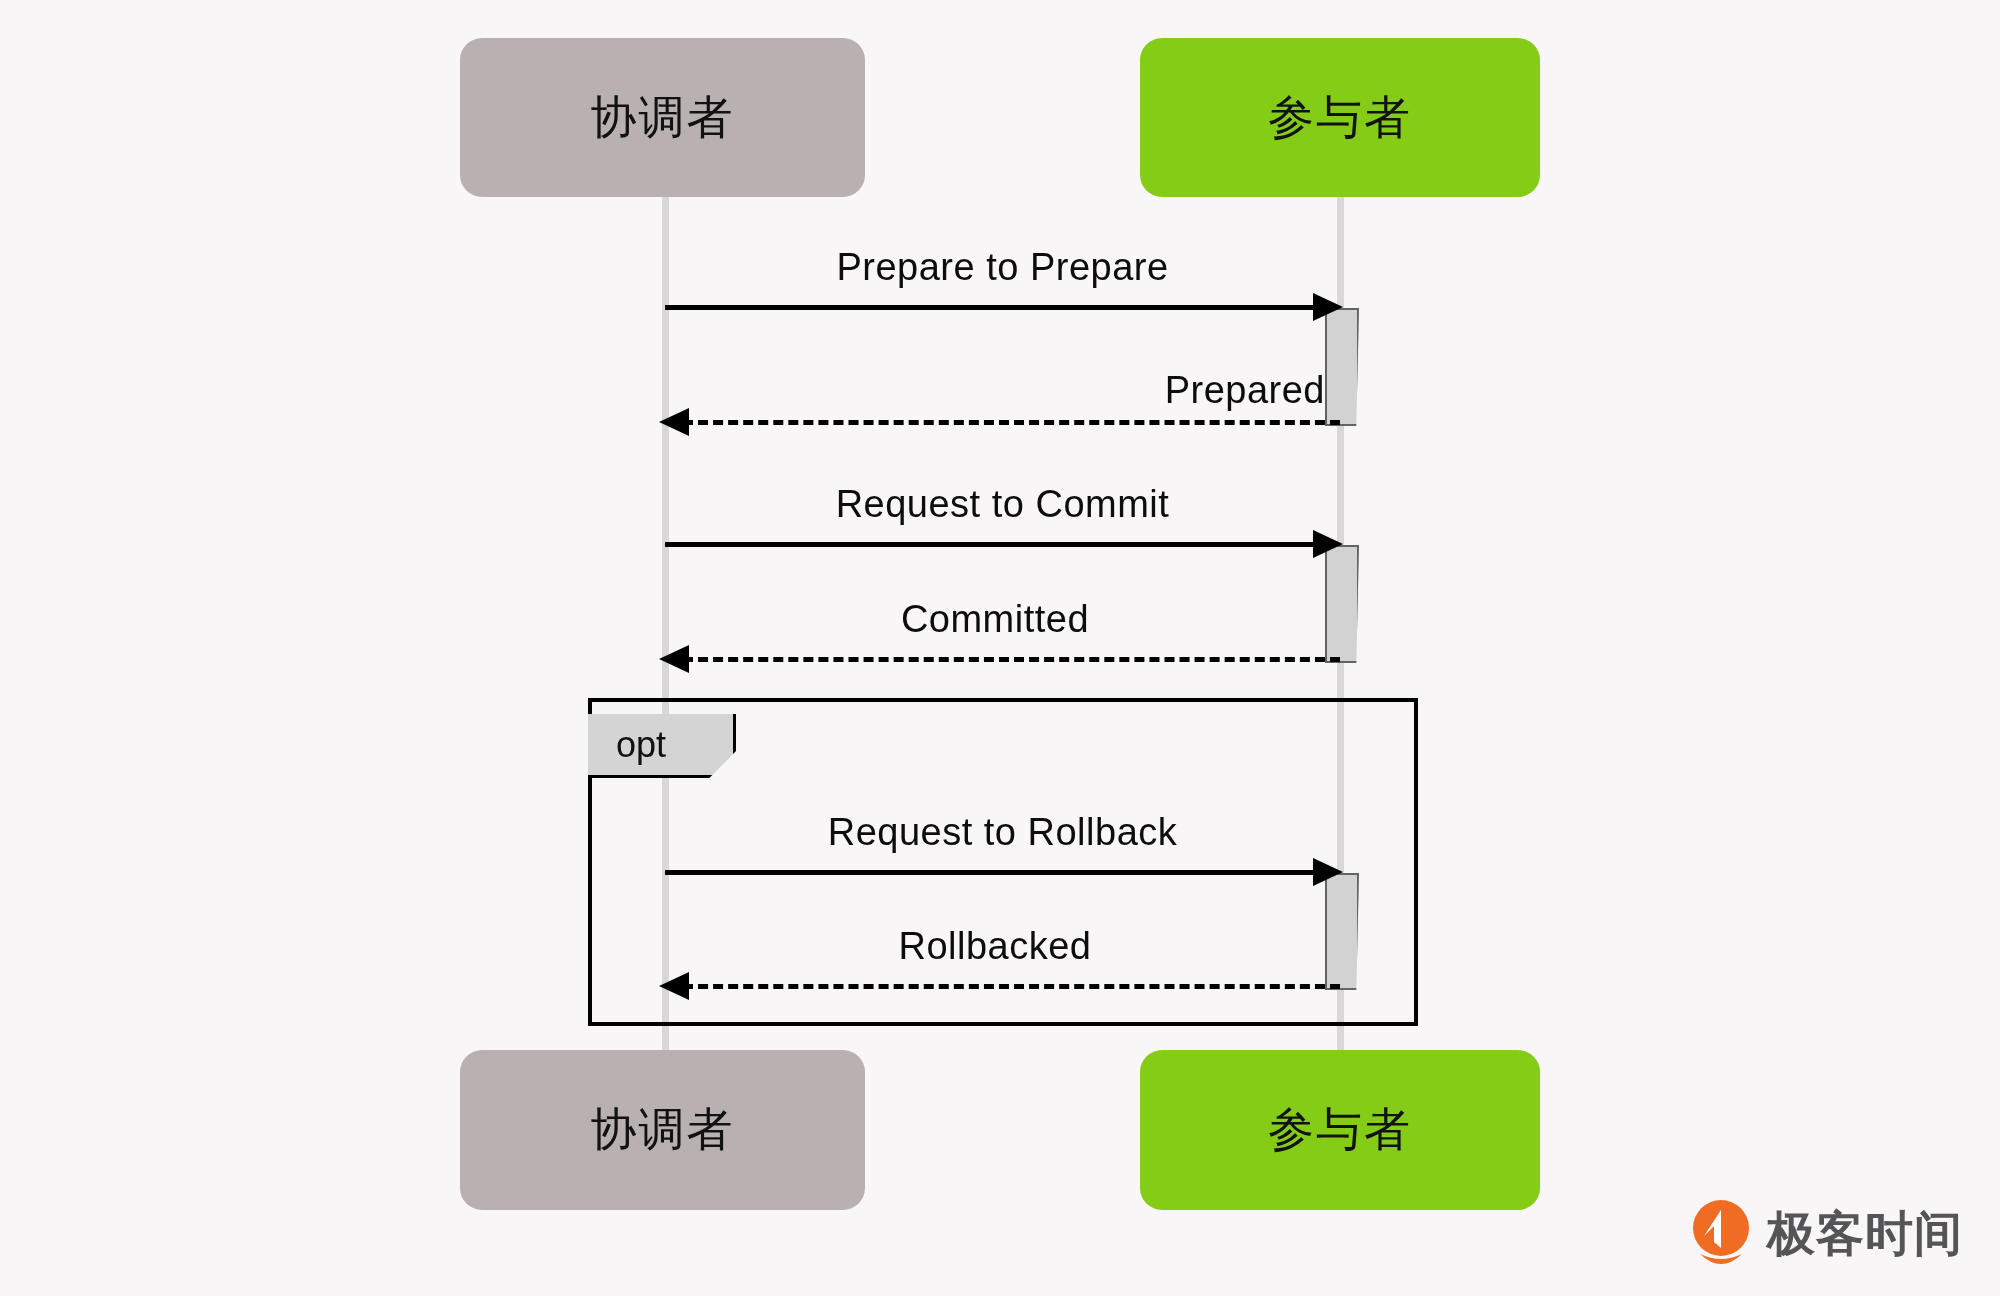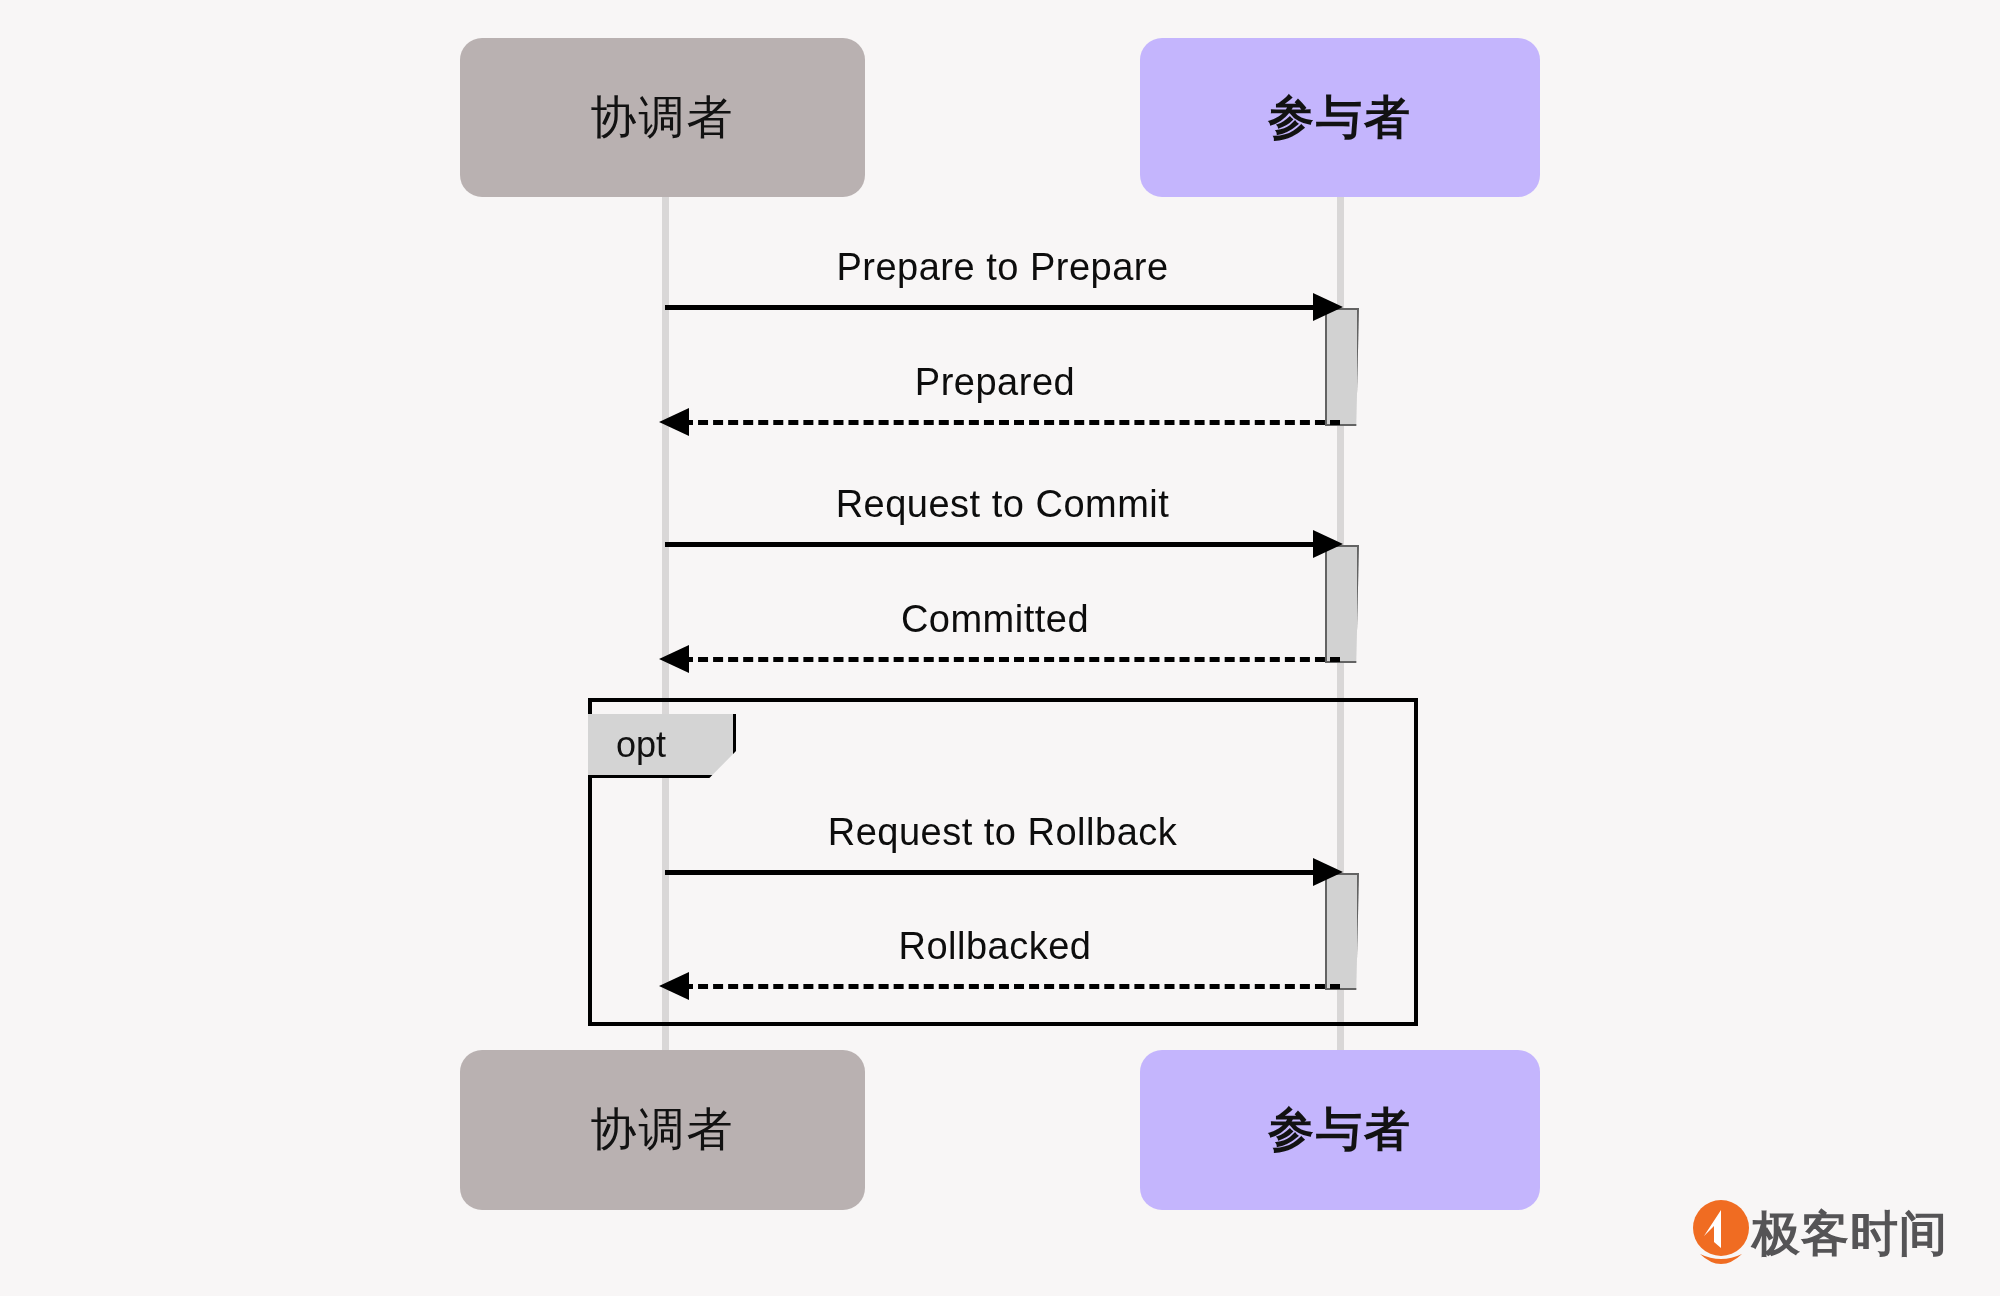--- a/index.html
+++ b/index.html
@@ -17,21 +17,21 @@
     position:absolute;
     border-radius:22px;
     display:flex;align-items:center;justify-content:center;
     color:#121212;
     font-size:46px;
     letter-spacing:2px;
     font-family:"DejaVu Sans","Liberation Sans",sans-serif;
     z-index:6;
   }
   .pbox.coordinator{background:#b9b1b1;}
-  .pbox.participant{background:#c4b5fd;font-weight:bold;}
+  .pbox.participant{background:#84cc16;}
 
   
   .lifeline{
     position:absolute;
     width:7px;
     background:#d9d7d7;
     z-index:1;
   }
 
   
@@ -106,21 +106,21 @@
     color:#0d0d0d;
     font-size:38px;
     font-weight:300;
     white-space:nowrap;
     z-index:7;
   }
 
   
   .watermark{
     position:absolute;
-    display:flex;align-items:center;gap:0;
+    display:flex;align-items:center;gap:15px;
     z-index:9;
   }
   .wm-text{
     font-size:48px;
     color:#555456;
     font-weight:700;
     font-family:"DejaVu Sans","Liberation Sans",sans-serif;
     letter-spacing:1px;
   }
 </style>
@@ -150,21 +150,21 @@
 
   <div class="msg fwd" style="left:665px;top:305px;width:675px;">
     <div class="line" style="width:660px;"></div>
     <div class="head" style="left:648px;"></div>
     <div class="label" style="left:0;width:675px;bottom:16px;">Prepare to Prepare</div>
   </div>
 
   <div class="msg ret" style="left:665px;top:420px;width:675px;">
     <div class="line" style="left:18px;width:657px;"></div>
     <div class="head" style="left:-6px;"></div>
-    <div class="label" style="left:0;width:660px;bottom:16px;">Prepared</div>
+    <div class="label" style="left:0;width:660px;bottom:8px;text-align:right;">Prepared</div>
   </div>
 
   <div class="msg fwd" style="left:665px;top:542px;width:675px;">
     <div class="line" style="width:660px;"></div>
     <div class="head" style="left:648px;"></div>
     <div class="label" style="left:0;width:675px;bottom:16px;">Request to Commit</div>
   </div>
 
   <div class="msg ret" style="left:665px;top:657px;width:675px;">
     <div class="line" style="left:18px;width:657px;"></div>

